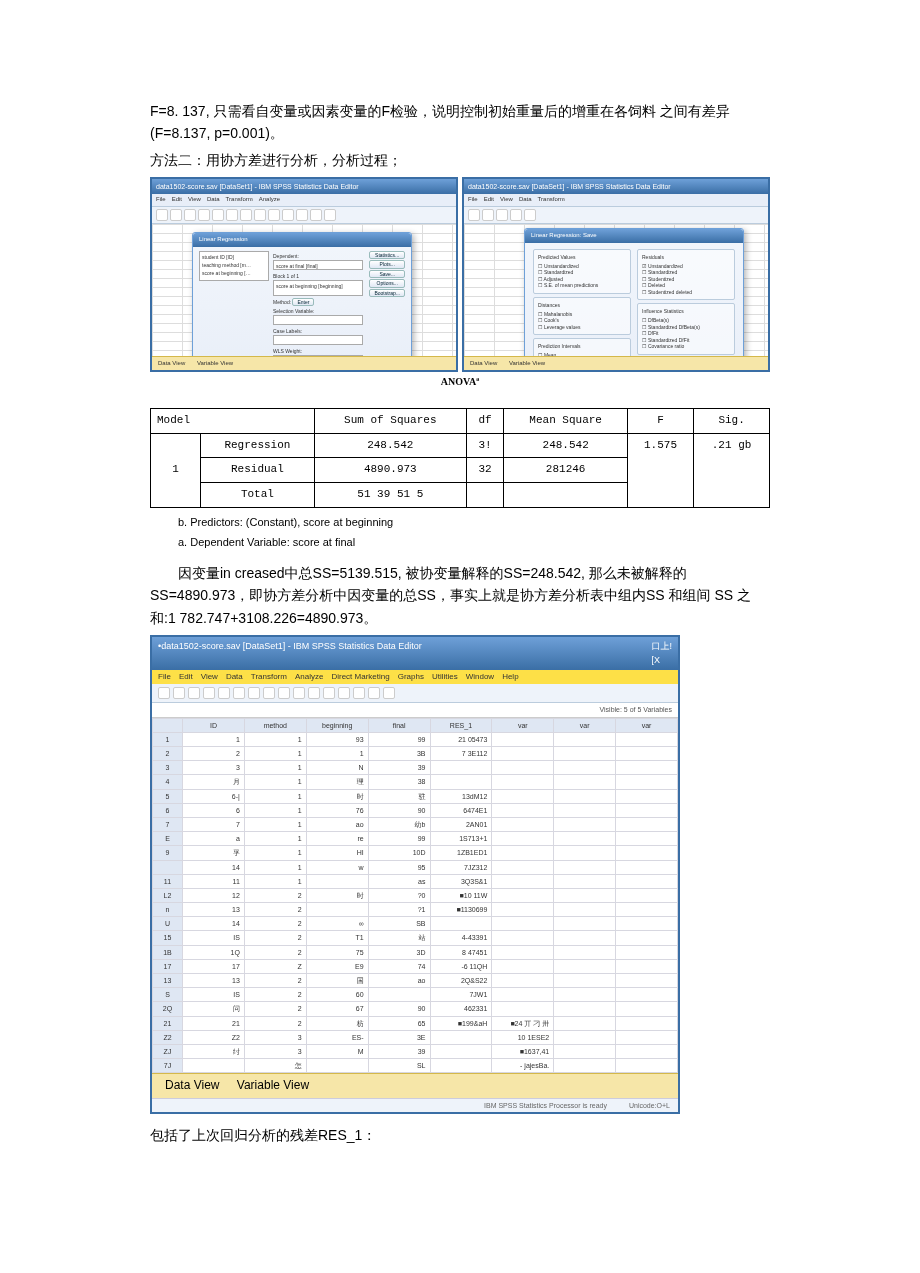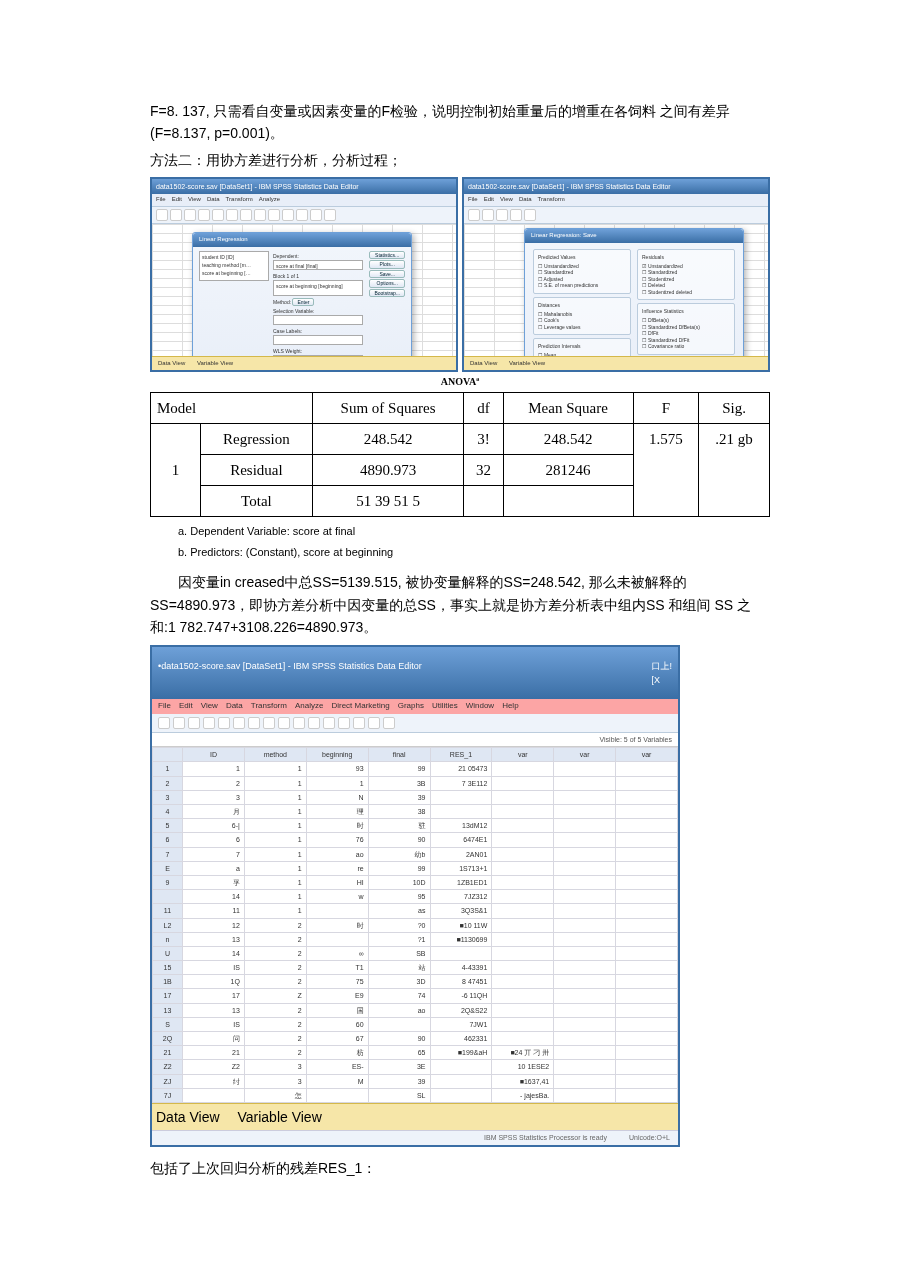--- a/index.html
+++ b/index.html
@@ -126,23 +126,23 @@
   .cb { display: block; line-height: 1.3; }
   .cb::before { content: "☐ "; }
   .cb.checked::before { content: "☑ "; }
   .two-col { display: flex; gap: 6px; }
   .two-col > div { flex: 1; }
 
   .anova-title { text-align: center; font-weight: bold; font-size: 10px; margin-top: 2px; font-family: Liberation Serif, serif;}
   table.anova {
     border-collapse: collapse;
     width: 100%;
-    font-family: Liberation Serif, serif;
-    font-size: 15px;
-    margin-top: 2px;
+    font-family: Liberation Mono, monospace;
+    font-size: 11px;
+    margin-top: 18px;
   }
   table.anova td, table.anova th {
     border: 1px solid #000;
     padding: 3px 6px;
     text-align: center;
     vertical-align: middle;
   }
   table.anova th { font-weight: normal; text-align: center; }
   table.anova .rowlabel-col { width: 50px; }
   table.anova .num { text-align: center; }
@@ -152,27 +152,27 @@
   .data-editor {
     border: 2px solid #3a6ea5;
     font-family: Arial, sans-serif;
     font-size: 8px;
     margin: 6px 0 10px 0;
     width: 530px;
   }
   .de-title {
     background: linear-gradient(#6ea0d8, #3a6ea5);
     color: #fff;
-    padding: 12px 6px;
+    padding: 2px 6px;
     font-size: 9px;
     display: flex;
     justify-content: space-between;
   }
   .de-title .winctrl { font-size: 9px; }
-  .de-menubar { background: #fca5a5; padding: 1px 6px; font-size: 8px; color: #333;}
+  .de-menubar { background: #fde047; padding: 1px 6px; font-size: 8px; color: #333;}
   .de-menubar span { margin-right: 8px; }
   .de-toolbar { background: #eef3fa; padding: 3px 6px; display:flex; gap:3px; border-bottom:1px solid #bcd;}
   .de-formula { background:#fff; border-bottom:1px solid #ccc; padding:1px 6px; font-size:7px; color:#555; text-align:right;}
   table.de-grid {
     border-collapse: collapse;
     width: 100%;
     font-size: 7px;
     table-layout: fixed;
   }
   table.de-grid th, table.de-grid td {
@@ -188,21 +188,21 @@
   table.de-grid th {
     background: #dfe7f3;
     text-align: center;
     color: #333;
   }
   table.de-grid th.rowh {
     text-align: center;
     width: 30px;
   }
   .c-red { color: #a02020; }
-  .de-tabs { background:#f6e6a8; padding:2px 4px; font-size:14px; border-top:1px solid #d4b84a;}
+  .de-tabs { background:#f6e6a8; padding:2px 13px; font-size:12px; border-top:1px solid #d4b84a;}
   .de-tabs span { margin-right: 14px; }
   .de-status { background:#eef3fa; padding:1px 8px; font-size:7px; color:#666; text-align:right; border-top:1px solid #ccd;}
   .de-status span { margin-left: 20px; display:inline-block;}
 </style>
 </head>
 <body>
 
 <p class="para">F=8. 137, 只需看自变量或因素变量的F检验，说明控制初始重量后的增重在各饲料 之间有差异(F=8.137, p=0.001)。</p>
 <p class="para">方法二：用协方差进行分析，分析过程；</p>
 
@@ -373,22 +373,22 @@
   </tr>
   <tr>
     <td>Total</td>
     <td class="num">51 39 51 5</td>
     <td class="num"></td>
     <td class="num"></td>
   </tr>
 </tbody>
   </table>
 <div class="footnotes">
+  <div>b.   Predictors: (Constant), score at beginning</div>
   <div>a.   Dependent Variable: score at final</div>
-  <div>b.   Predictors: (Constant), score at beginning</div>
 </div>
 
 <p class="para">　　因变量in creased中总SS=5139.515, 被协变量解释的SS=248.542, 那么未被解释的 SS=4890.973，即协方差分析中因变量的总SS，事实上就是协方差分析表中组内SS 和组间  SS 之和:1 782.747+3108.226=4890.973。</p>
 
 <div class="data-editor">
   <div class="de-title">
     <span>•data1502-score.sav [DataSet1]  -  IBM SPSS Statistics Data Editor</span>
     <span class="winctrl">口上!<br>[X</span>
   </div>
   <div class="de-menubar">

